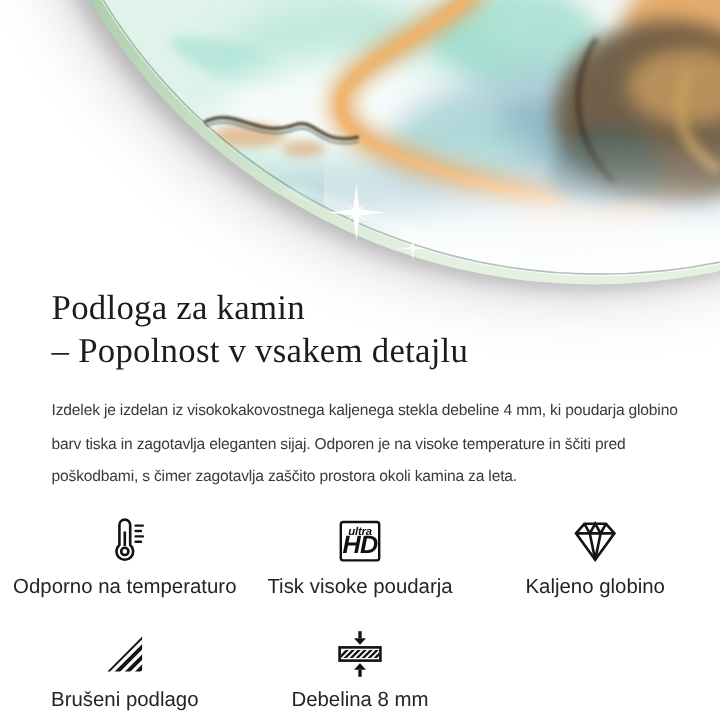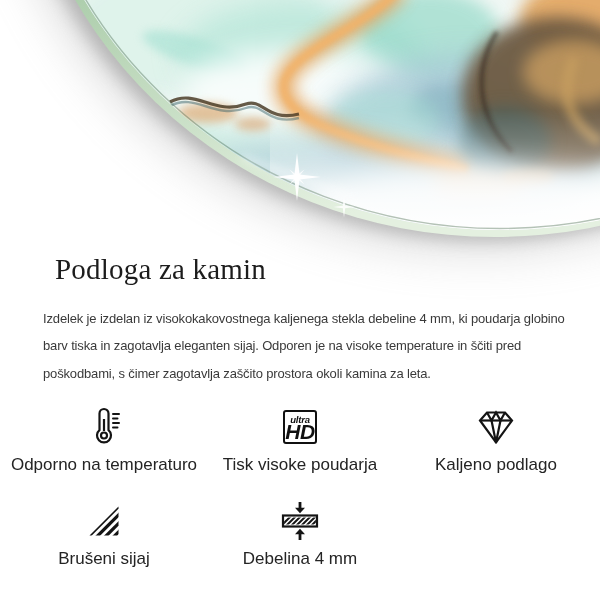--- a/index.html
+++ b/index.html
@@ -6,21 +6,21 @@
   body{
     width:600px;height:600px;background:#ffffff;overflow:hidden;
     font-family:"Liberation Sans",sans-serif;color:#242424;
     -webkit-font-smoothing:antialiased;
   }
   .hero-wrap{width:600px;height:238px;position:relative;}
   svg.hero{display:block;width:600px;height:238px;overflow:visible;}
   h1.title{
     font-family:"Liberation Serif","DejaVu Serif",serif;
     font-weight:400;font-size:29px;line-height:35.5px;letter-spacing:.2px;
-    margin:12px;padding:2px 20px 0 43px;color:#1c1c1c;position:relative;z-index:2;
+    margin:0;padding:2px 20px 0 43px;color:#1c1c1c;position:relative;z-index:2;
   }
   p.intro{
     margin:17px 26px 12px 43px;font-size:13px;line-height:27.5px;
     letter-spacing:-.15px;color:#3a3a3a;position:relative;z-index:2;
   }
   .features{
     margin:20px 6px 0 6px;display:grid;grid-template-columns:repeat(3,1fr);
     row-gap:26px;
   }
   .feature{display:flex;flex-direction:column;align-items:center;}
@@ -118,21 +118,21 @@
       <path d="M0,-24 L2.6,-2.6 L24,0 L2.6,2.6 L0,24 L-2.6,2.6 L-24,0 L-2.6,-2.6 Z" fill="#ffffff" opacity="0.95"></path>
       <path d="M0,-24 L2.6,-2.6 L24,0 L2.6,2.6 L0,24 L-2.6,2.6 L-24,0 L-2.6,-2.6 Z" fill="#ffffff" opacity="0.8" transform="rotate(45) scale(0.45)"></path>
       <circle r="3.2" fill="#ffffff"></circle>
     </g>
     <g transform="translate(344,207) scale(0.45)" opacity="0.85">
       <path d="M0,-24 L2.6,-2.6 L24,0 L2.6,2.6 L0,24 L-2.6,2.6 L-24,0 L-2.6,-2.6 Z" fill="#ffffff"></path>
     </g>
   </svg>
 </div>
 
-<h1 class="title"><span>Podloga za kamin</span><br></h1>
+<h1 class="title"><span>Podloga za kamin</span><br><span>– Popolnost v vsakem detajlu</span></h1>
 
 <p class="intro">Izdelek je izdelan iz visokokakovostnega kaljenega stekla debeline 4 mm, ki poudarja globino barv tiska in zagotavlja eleganten sijaj. Odporen je na visoke temperature in ščiti pred poškodbami, s čimer zagotavlja zaščito prostora okoli kamina za leta.</p>
 
 <div class="features">
 
   <div class="feature">
     <div class="icon-box">
       <svg width="40" height="40" viewBox="-20 -20 40 40">
         <path class="ficon" d="M-4.5,3.1 L-4.5,-13.5 A4.5,4.5 0 0 1 4.5,-13.5 L4.5,3.1 A7,7 0 1 1 -4.5,3.1 Z"></path>
         <line class="ficon" x1="0" y1="-8" x2="0" y2="4"></line>
@@ -163,41 +163,41 @@
     <div class="icon-box">
       <svg width="40" height="40" viewBox="-20 -20 40 40">
         <g class="ficon" stroke-width="2" stroke-linejoin="miter">
           <path d="M-16,-6.5 L-9,-14.5 L9,-14.5 L16,-6.5 L0,15.5 Z"></path>
           <line x1="-16" y1="-6.5" x2="16" y2="-6.5"></line>
           <path d="M-9,-14.5 L-4.5,-6.5 L0,-14.5 L4.5,-6.5 L9,-14.5"></path>
           <path d="M-4.5,-6.5 L0,15.5 M4.5,-6.5 L0,15.5"></path>
         </g>
       </svg>
     </div>
-    <div class="feature-label">Kaljeno podlago</div>
+    <div class="feature-label">Kaljeno globino</div>
   </div>
 
   <div class="feature">
     <div class="icon-box">
       <svg width="40" height="40" viewBox="-20 -20 40 40">
         <defs>
             <clipPath id="triClip">
               <polygon points="-14.5,14.5 14.5,14.5 14.5,-14.5"></polygon>
             </clipPath>
           </defs>
         <g clip-path="url(#triClip)" stroke="#141414" stroke-width="3.3">
           <path d="M-23,23 L27,-27"></path>
           <path d="M-14.5,23 L35.5,-27"></path>
           <path d="M-6,23 L44,-27"></path>
           <path d="M2.5,23 L52.5,-27"></path>
           <path d="M11,23 L61,-27"></path>
         </g>
       </svg>
     </div>
-    <div class="feature-label">Brušeni sijaj</div>
+    <div class="feature-label">Brušeni podlago</div>
   </div>
 
   <div class="feature">
     <div class="icon-box">
       <svg width="40" height="40" viewBox="-20 -20 40 40">
         <defs>
             <clipPath id="barClip">
               <rect x="-15.9" y="-3.4" width="31.8" height="6.8"></rect>
             </clipPath>
           </defs>
@@ -212,16 +212,16 @@
         </g>
         <rect x="-17" y="-5.5" width="34" height="11" class="ficon"></rect>
         <g fill="#141414" stroke="none">
           <rect x="-1.4" y="-19" width="2.8" height="6"></rect>
           <polygon points="-5,-13.2 5,-13.2 0,-7.8"></polygon>
           <rect x="-1.4" y="13" width="2.8" height="6"></rect>
           <polygon points="-5,13.2 5,13.2 0,7.8"></polygon>
         </g>
       </svg>
     </div>
-    <div class="feature-label">Debelina 4 mm</div>
+    <div class="feature-label">Debelina 8 mm</div>
   </div>
 
 </div>
 
 </body></html>

